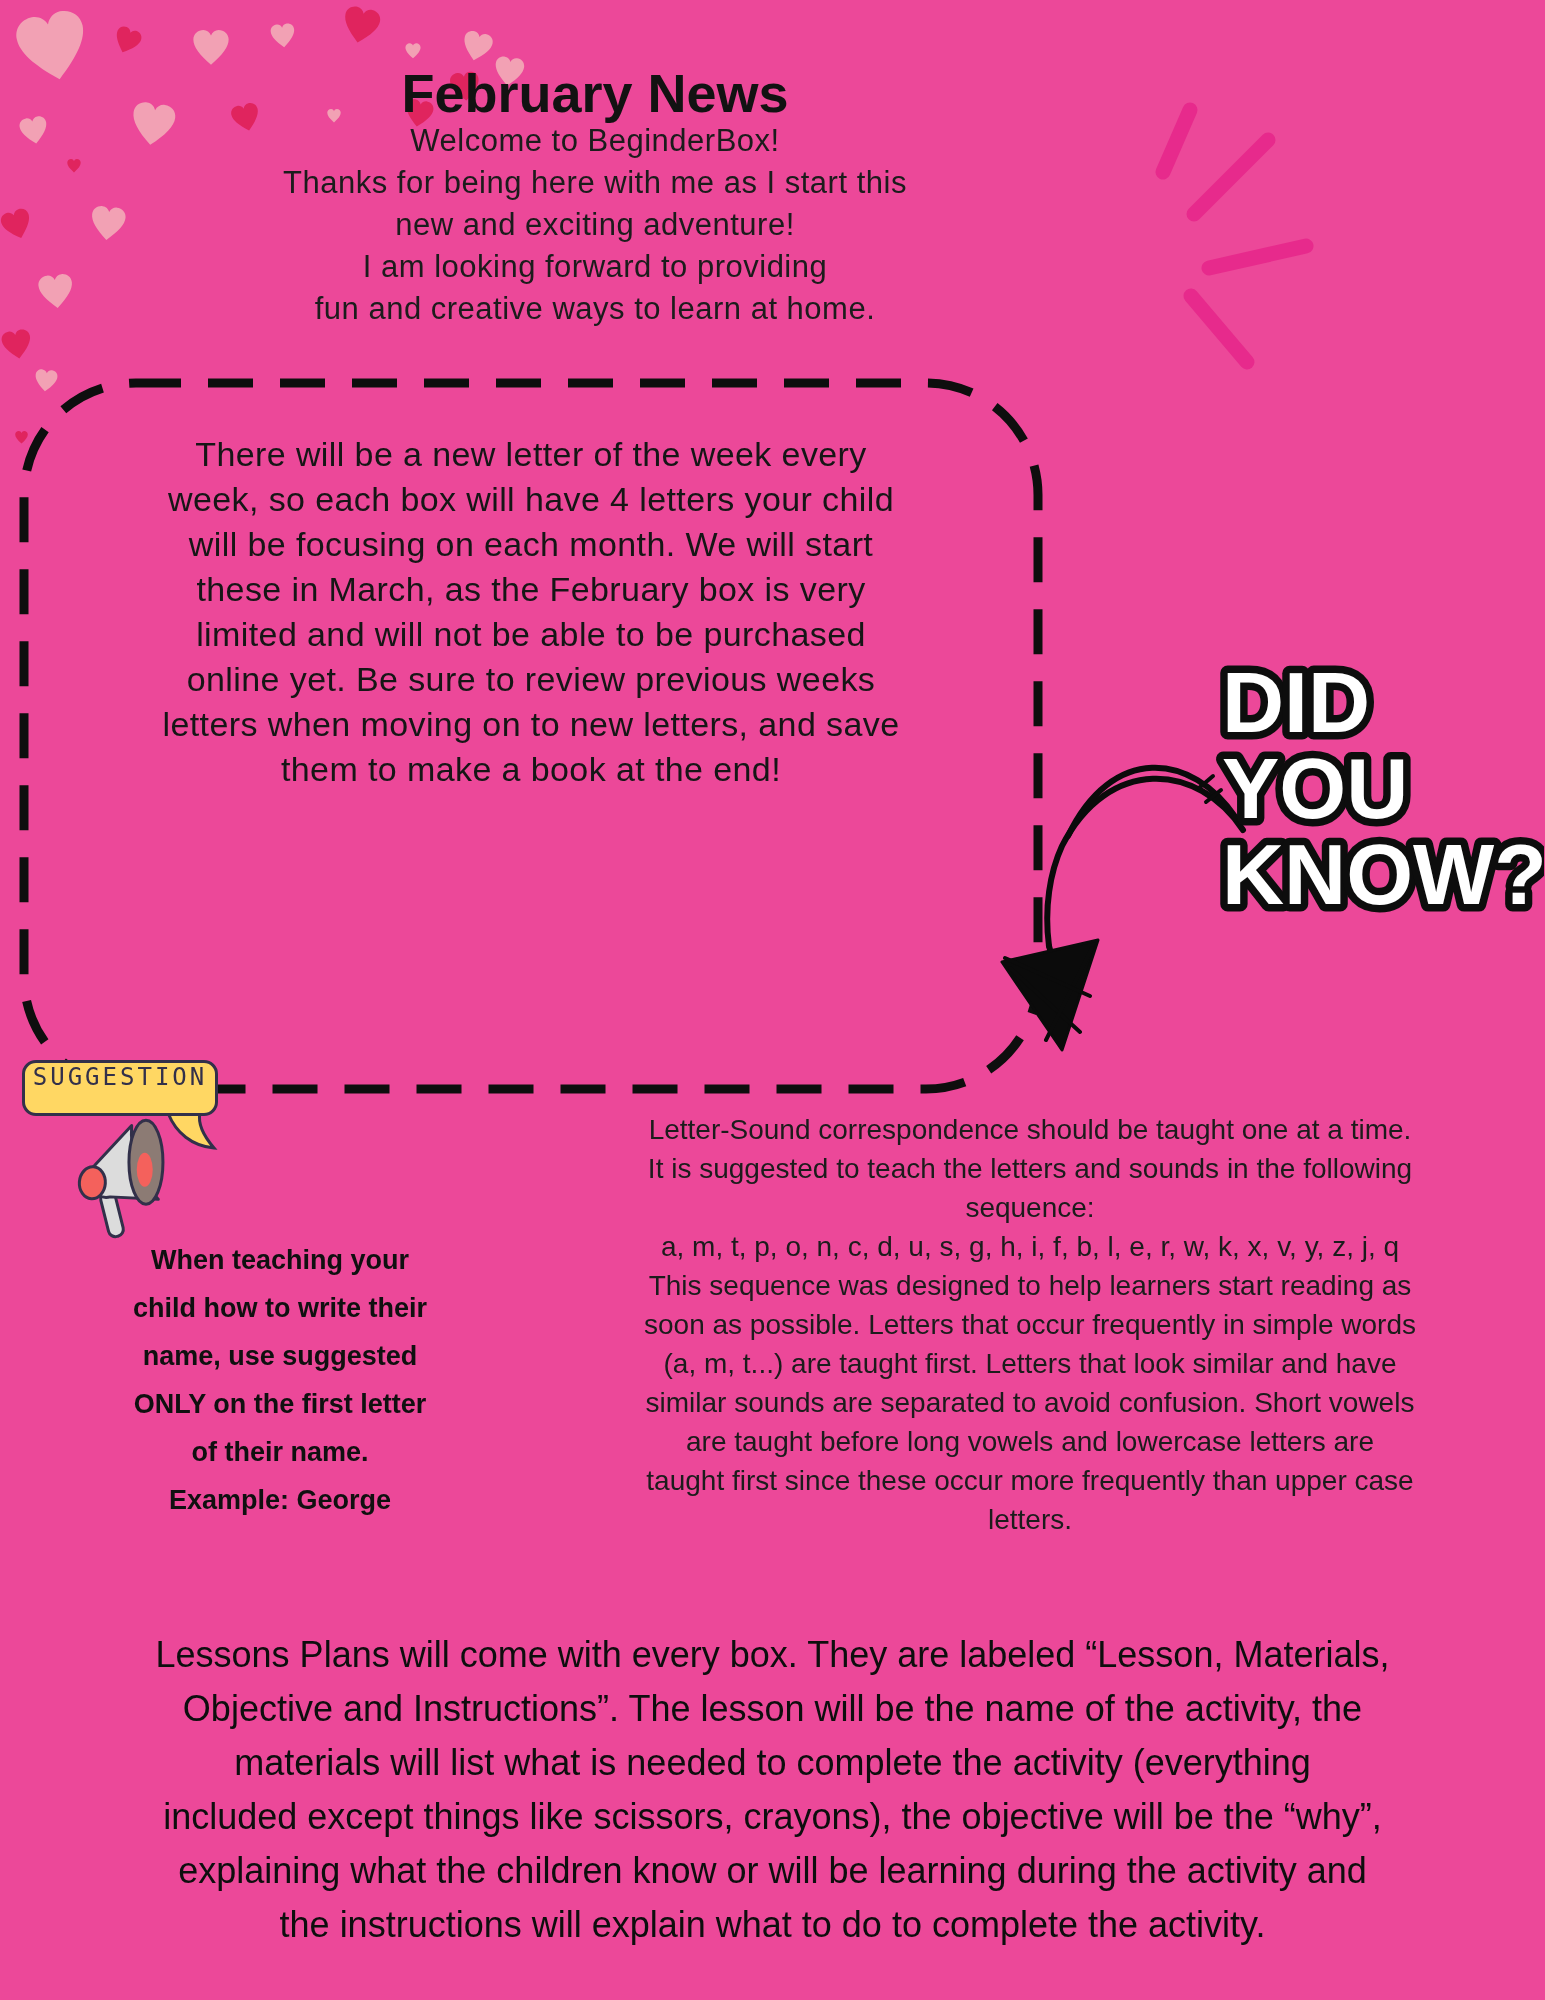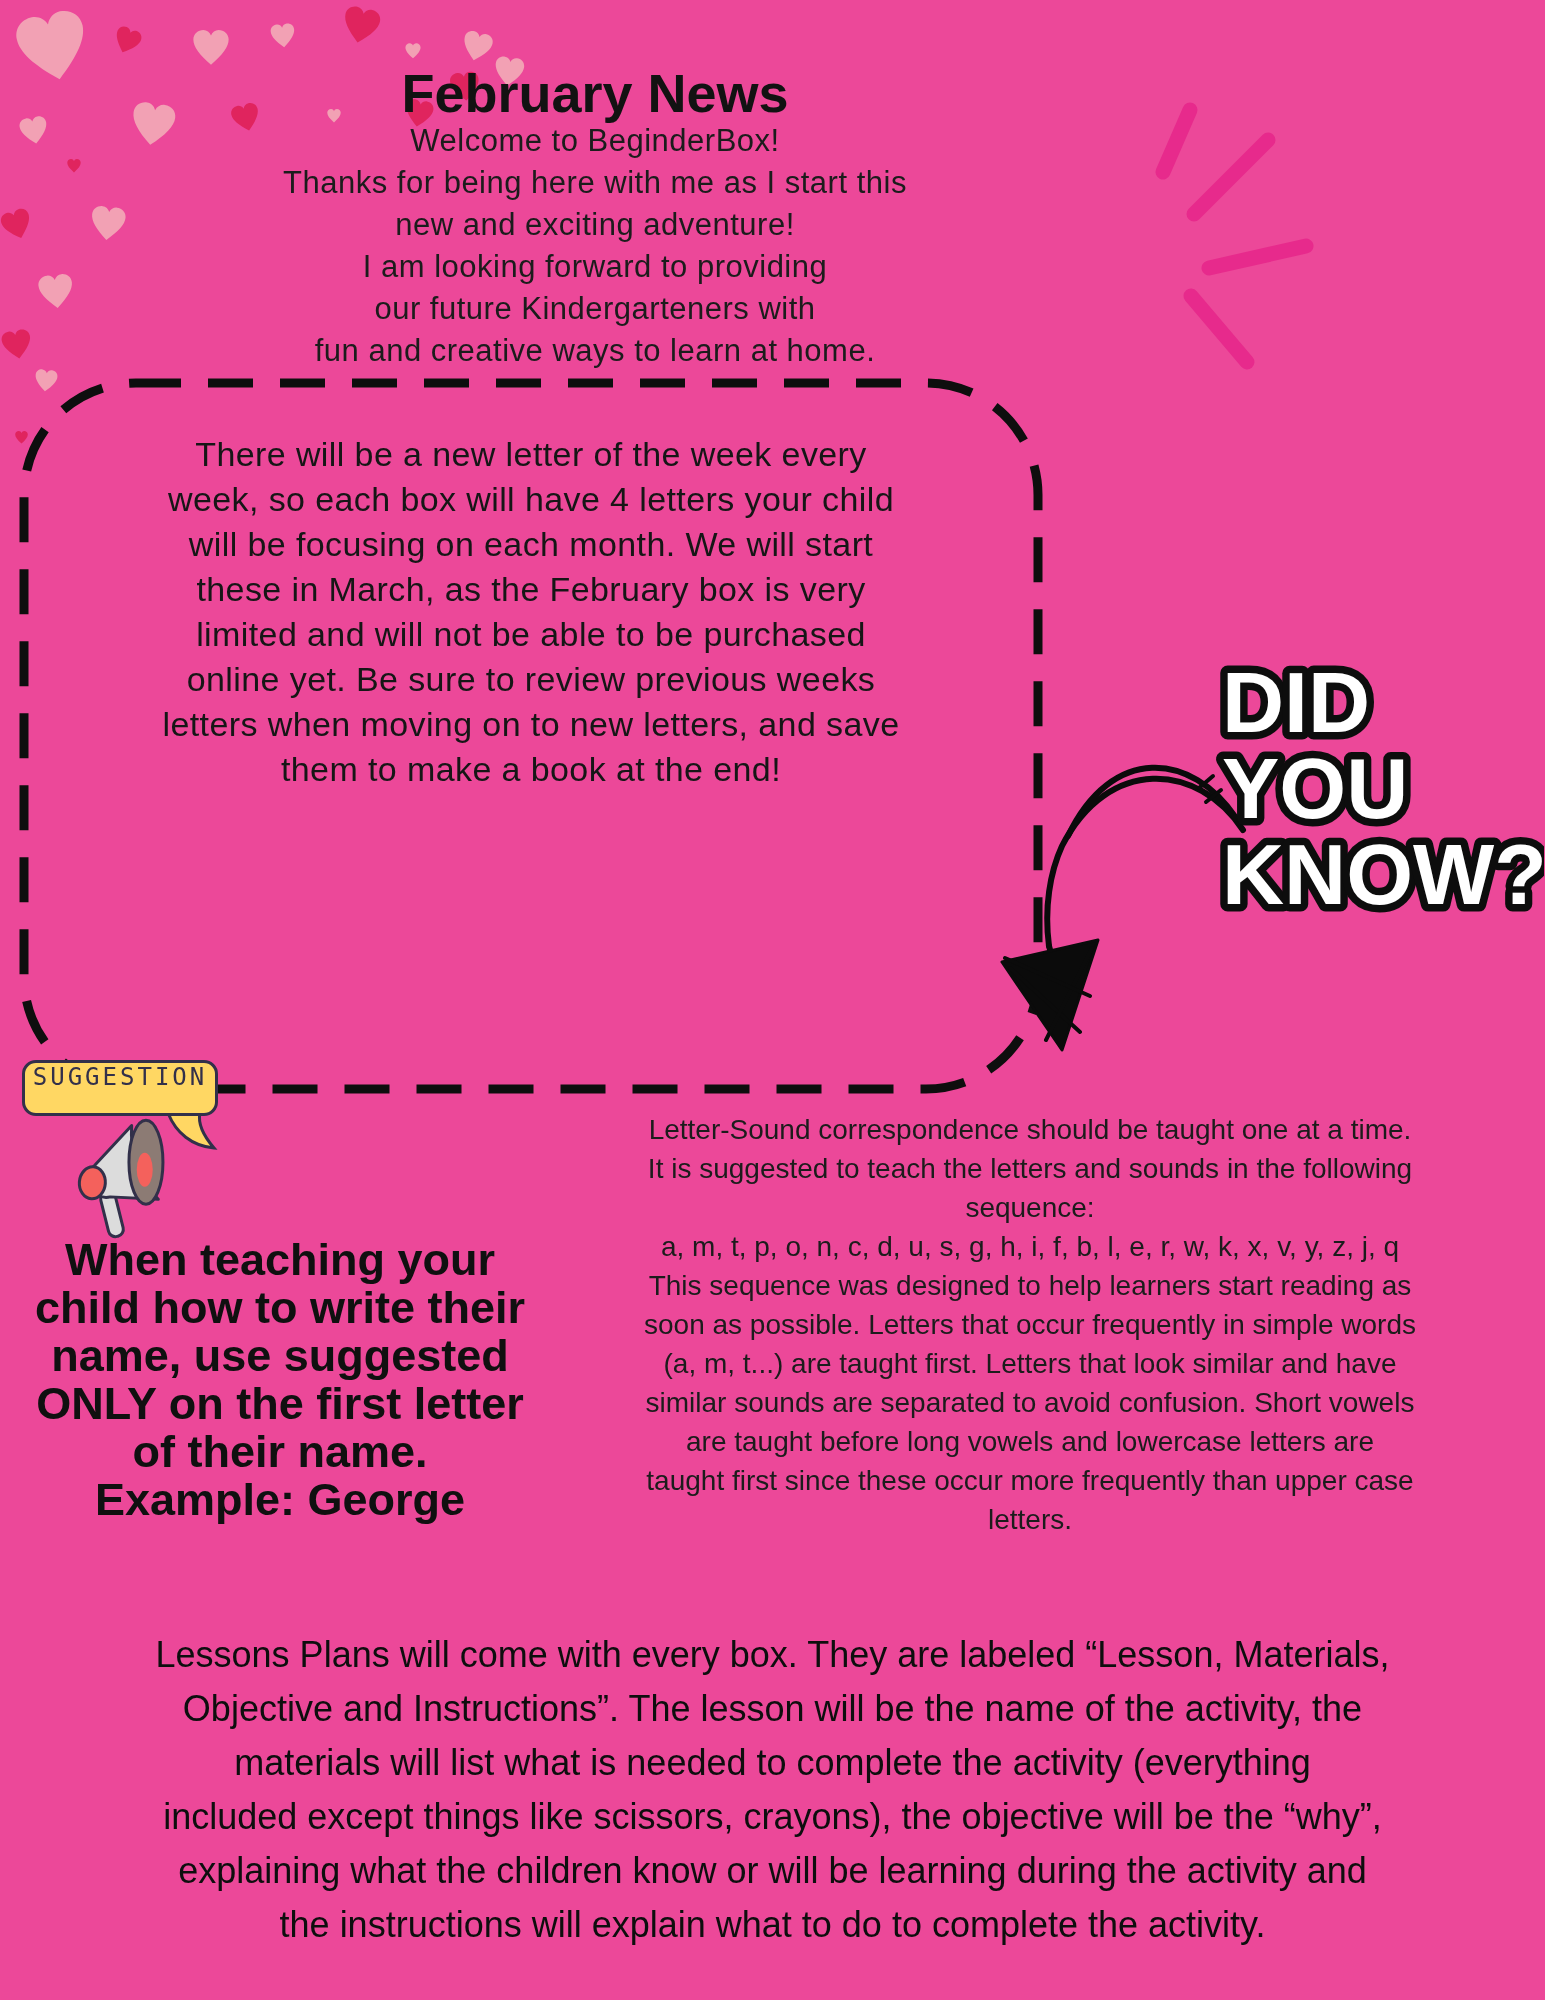--- a/index.html
+++ b/index.html
@@ -4,21 +4,21 @@
 <style>
   html,body{margin:0;padding:0;background:#ffffff;}
   .page{position:relative;width:1545px;height:2000px;background:#ec4899;overflow:hidden;
         font-family:"Liberation Sans",sans-serif;color:var(--text,#111);}
   .abs{position:absolute;}
   .center{text-align:center;}
   .lines div{white-space:nowrap;}
   .title{left:0;top:62px;width:1190px;font-size:54px;font-weight:700;color:#121212;}
   .intro{left:0;top:120px;width:1190px;font-size:31px;line-height:42px;letter-spacing:.5px;color:#1c1c1c;}
   .boxtext{left:24px;top:432px;width:1014px;font-size:34px;line-height:45px;letter-spacing:.4px;color:#161616;}
-  .nametip{left:30px;top:1236px;width:500px;font-size:45px;line-height:48px;font-weight:700;color:#101010;}
+  .nametip{left:30px;top:1236px;width:500px;font-size:27px;line-height:48px;font-weight:700;color:#101010;}
   .lsound{left:520px;top:1110px;width:1020px;font-size:28px;line-height:39px;color:#1c1c1c;}
   .lessons{left:8px;top:1628px;width:1529px;font-size:36px;line-height:54px;font-weight:400;color:#0e0e0e;}
   .suggestion{left:22px;top:1060px;width:196px;height:56px;background:var(--bubble-yellow,#FFD763);
       border:3px solid var(--bubble-border,#32304A);border-radius:14px;display:flex;
       justify-content:center;font-family:"DejaVu Sans Mono",monospace;font-size:24px;letter-spacing:3px;
       color:var(--bubble-border,#32304A);box-sizing:border-box;}
   svg{display:block;}
   .decor{left:0;top:0;pointer-events:none;}
   .heart-light{fill:var(--pink-light,#F2A1B4);}
   .heart-dark{fill:var(--pink-dark,#E0245E);}
@@ -100,21 +100,20 @@
       <ellipse class="mega-mouth" cx="24" cy="52" rx="13" ry="16" transform="rotate(18 24 52)"></ellipse>
     </g>
   </svg>
 
   <h1 class="abs center title" style="margin:0;">February News</h1>
   <div class="abs center intro lines">
       <div>Welcome to BeginderBox!</div>
       <div>Thanks for being here with me as I start this</div>
       <div>new and exciting adventure!</div>
       <div>I am looking forward to providing</div>
-      <div>our future Kindergarteners with</div>
       <div>fun and creative ways to learn at home.</div>
     </div>
 
   <div class="abs center boxtext lines">
       <div>There will be a new letter of the week every</div>
       <div>week, so each box will have 4 letters your child</div>
       <div>will be focusing on each month. We will start</div>
       <div>these in March, as the February box is very</div>
       <div>limited and will not be able to be purchased</div>
       <div>online yet. Be sure to review previous weeks</div>

